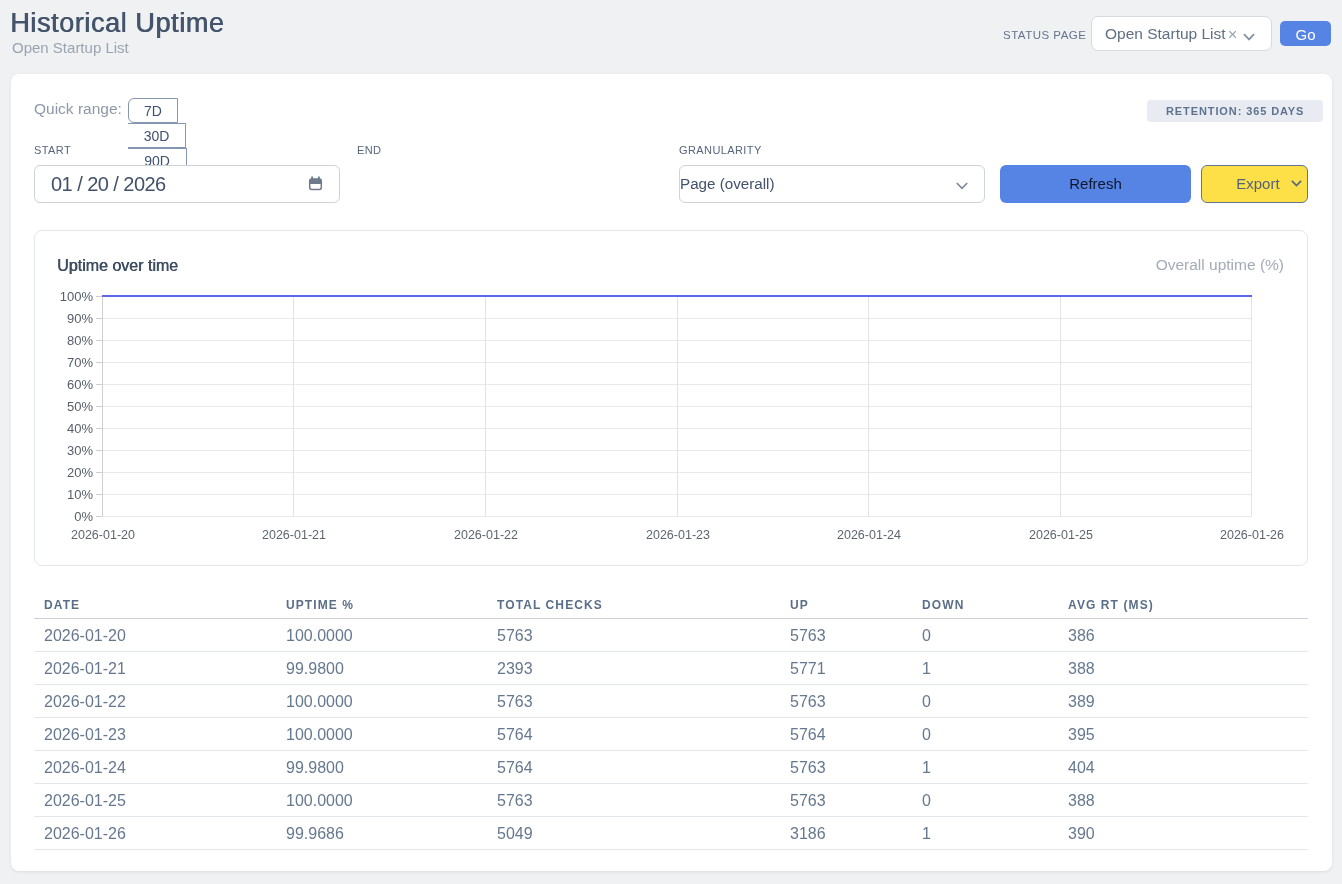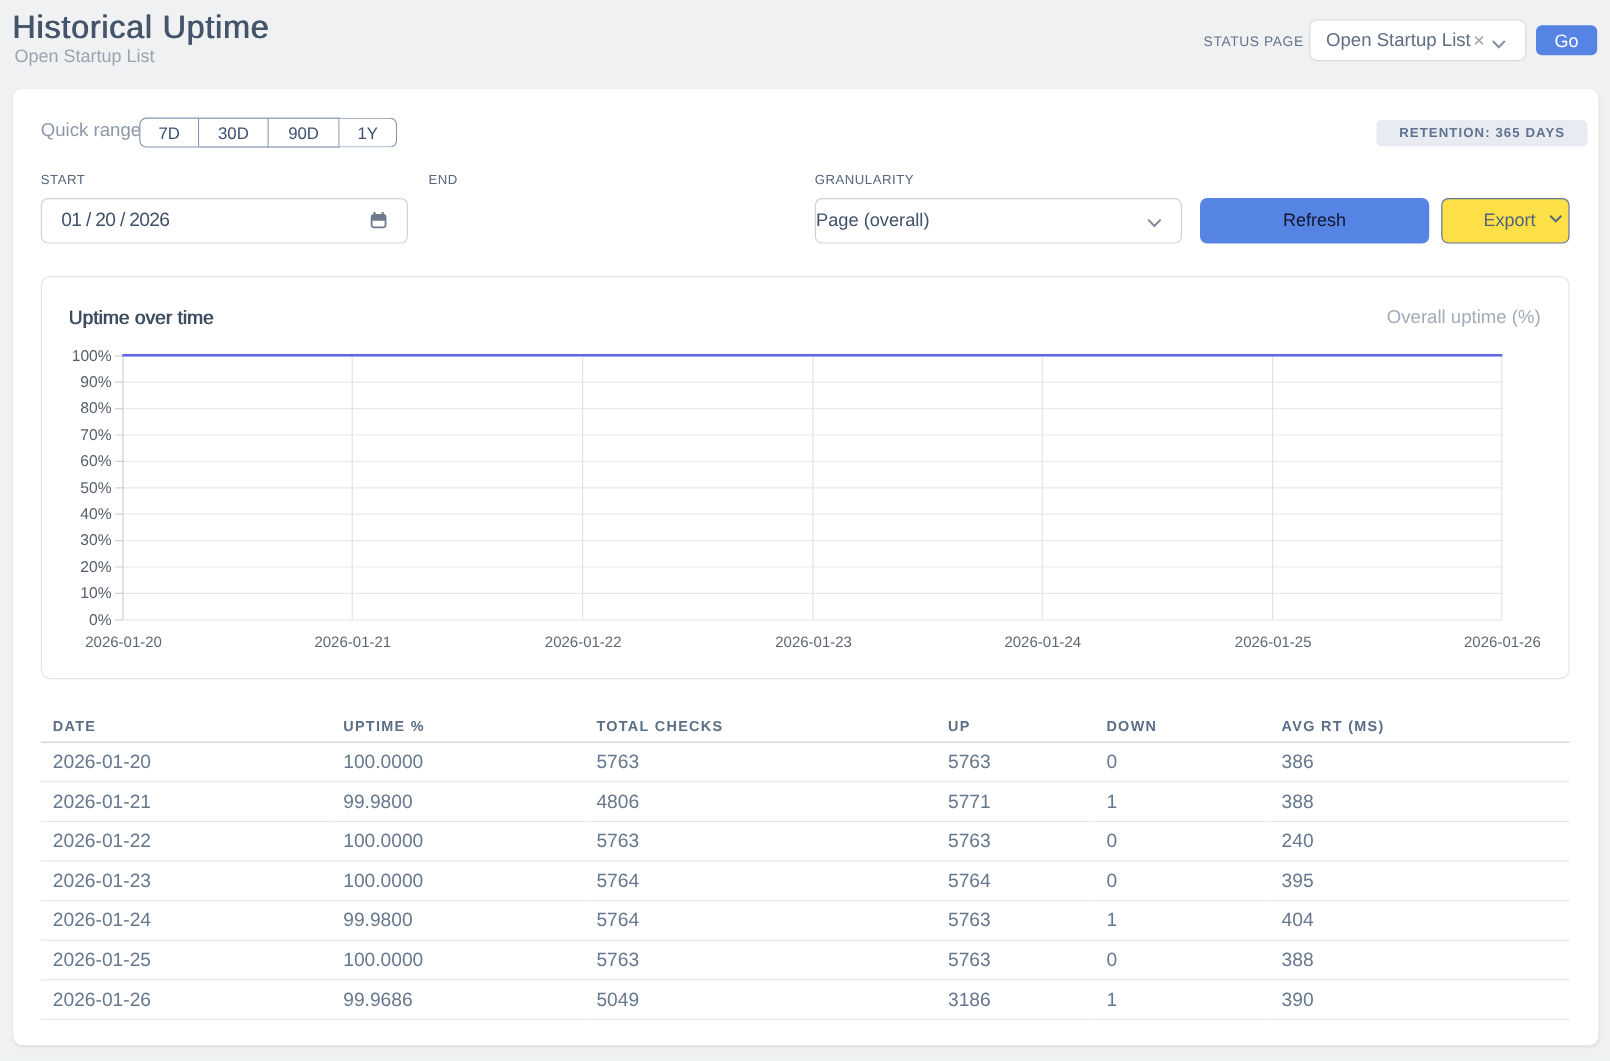--- a/index.html
+++ b/index.html
@@ -14,29 +14,29 @@
 .sp-select { position:absolute; left:1091px; top:16px; width:181px; height:35px; background:#fff; border:1px solid #d6dbe1; border-radius:7px; font-size:15.5px; color:#5f6e83; line-height:33px; padding-left:13px; }
 .sp-select .x { color:#97a2b0; font-size:16.5px; margin-left:2px; position:relative; top:1px; }
 .sp-select svg { position:absolute; right:16px; top:16px; }
 .go { position:absolute; left:1280px; top:21px; width:51px; height:25px; background:#5584e4; border-radius:5px; color:#fff; font-size:15px; text-align:center; line-height:27px; }
 
 
 .card { position:absolute; left:11px; top:74px; width:1321px; height:797px; background:#fff; border-radius:8px; box-shadow:0 1px 3px rgba(25,35,50,0.1); }
 
 
 .qr-label { position:absolute; left:23px; top:26px; font-size:15.5px; color:#8c98a8; }
-.seg { position:absolute; left:105px; top:24px; display:flex; }
+.seg { position:absolute; left:117px; top:24px; display:flex;flex-direction:column; }
 .seg div { height:25px; border:1px solid #8496b2; border-left:none; background:#fff; font-size:14px; color:#3e5270; display:flex; align-items:center; justify-content:center; }
 .seg div:first-child { border-left:1px solid #8496b2; border-radius:6px 0 0 6px; }
 .seg div:last-child { border-radius:0 6px 6px 0; }
 .badge { position:absolute; left:1136px; top:26px; height:22px; background:#e8ebf1; border-radius:4px; font-size:11px; font-weight:bold; letter-spacing:0.9px; color:#5e7390; line-height:22px; padding:0 19px; }
 
 
 .flabel { position:absolute; font-size:11px; font-weight:normal; letter-spacing:0.4px; color:#56667e; top:70px; }
-.inpt { position:absolute; top:91px; height:38px; background:#fff; border:1px solid #ccd3db; border-radius:6px; font-size:16px; color:#41516b; }
+.inpt { position:absolute; top:91px; height:38px; background:#fff; border:1px solid #ccd3db; border-radius:6px; font-size:20px; color:#41516b; }
 .datebox { width:306px; padding-left:16px; line-height:36px; letter-spacing:-0.55px; }
 .datebox svg { position:absolute; right:16px; top:9.5px; }
 .selbox { width:306px; line-height:36px; font-size:15.2px; }
 .selbox svg { position:absolute; right:16px; top:16px; }
 .refresh { position:absolute; left:989px; top:91px; width:191px; height:38px; background:#5584e4; border-radius:6px; color:#0f172a; font-size:15px; text-align:center; line-height:38px; }
 .export { position:absolute; left:1190px; top:91px; width:107px; height:38px; background:#fde047; border:1px solid #637596; border-radius:6px; color:#51627c; font-size:15px; text-align:center; line-height:36px;padding-left:29px; }
 .export svg { position:relative; top:-2px; margin-left:7px; }
 
 
 .chartcard { position:absolute; left:23px; top:156px; width:1274px; height:336px; border:1px solid #e3e7eb; border-radius:8px; background:#fff; }
@@ -191,32 +191,32 @@
           <td>2026-01-20</td>
           <td>100.0000</td>
           <td>5763</td>
           <td>5763</td>
           <td>0</td>
           <td>386</td>
         </tr>
       <tr>
           <td>2026-01-21</td>
           <td>99.9800</td>
-          <td>4806</td>
+          <td>2393</td>
           <td>5771</td>
           <td>1</td>
           <td>388</td>
         </tr>
       <tr>
           <td>2026-01-22</td>
           <td>100.0000</td>
           <td>5763</td>
           <td>5763</td>
           <td>0</td>
-          <td>240</td>
+          <td>389</td>
         </tr>
       <tr>
           <td>2026-01-23</td>
           <td>100.0000</td>
           <td>5764</td>
           <td>5764</td>
           <td>0</td>
           <td>395</td>
         </tr>
       <tr>

